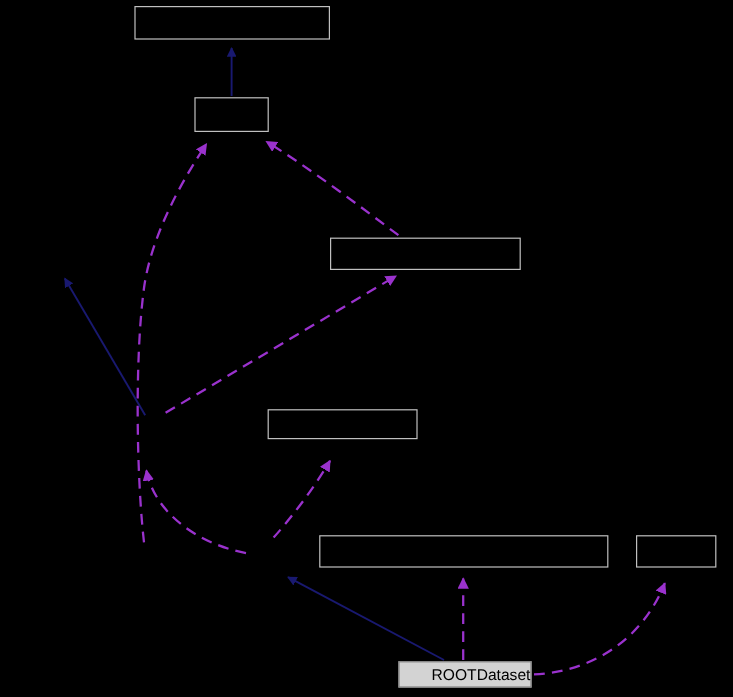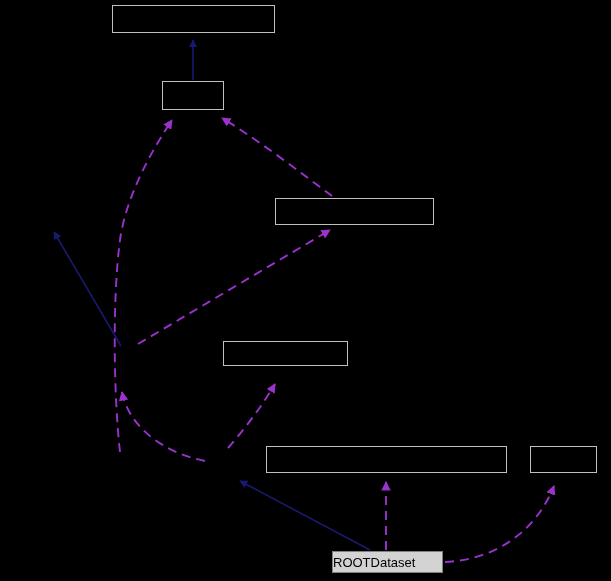--- a/index.html
+++ b/index.html
@@ -23,21 +23,21 @@
     height: 581px;
     display: block;
   }
   .node-box {
     position: absolute;
     box-sizing: border-box;
     border: 1px solid #c0c0c0;
     background: #000000;
     display: flex;
     align-items: center;
-    justify-content: flex-start;
+    justify-content: flex-end;
     z-index: 3;
   }
   .node-box.filled {
     background: #d3d3d3;
     border: 1px solid #808080;
   }
   .node-label {
     font-family: "Liberation Sans", sans-serif;
     font-size: 13px;
     line-height: 1;

